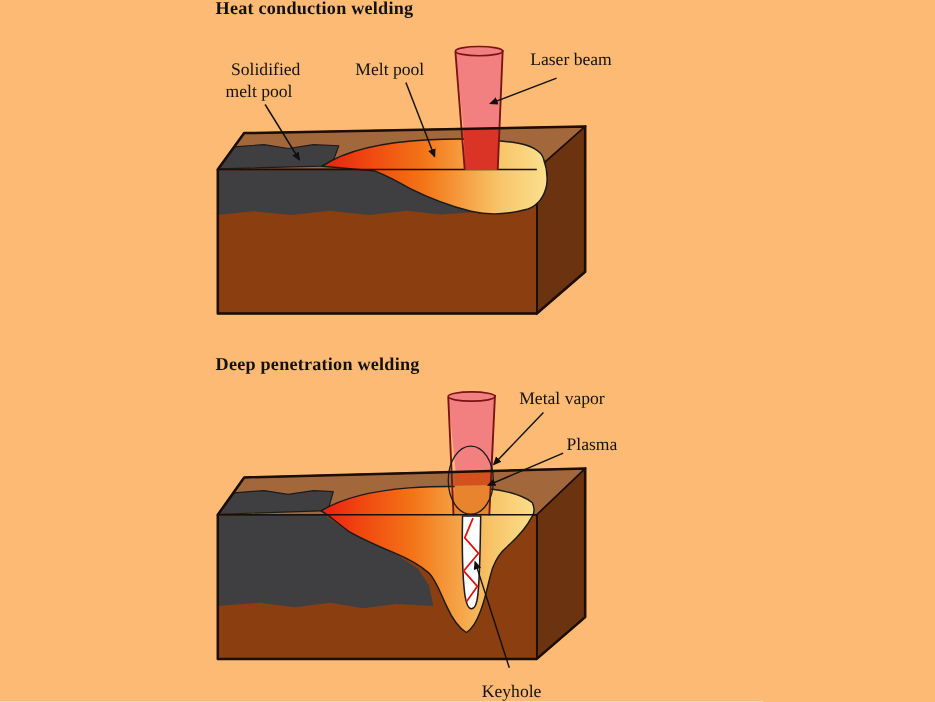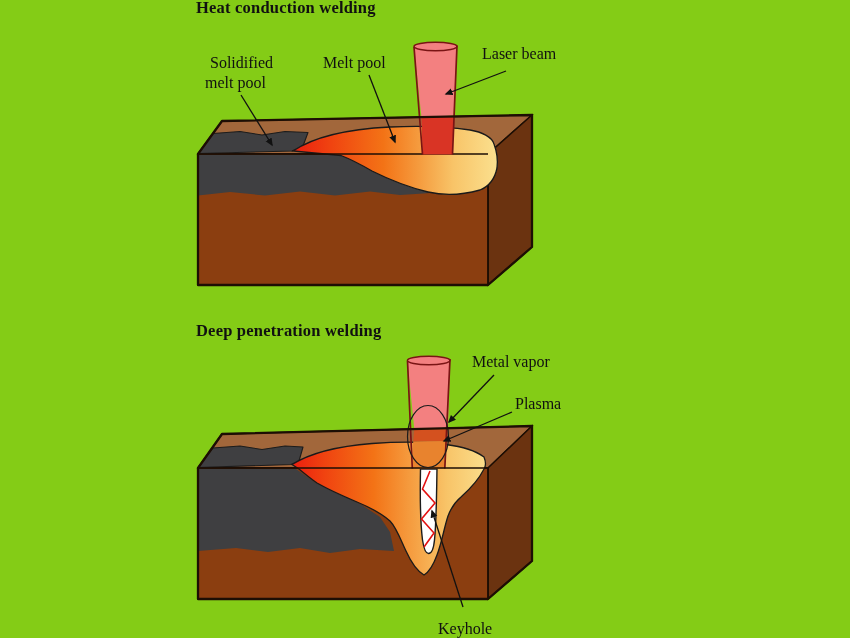--- a/index.html
+++ b/index.html
@@ -1,16 +1,16 @@
 <!DOCTYPE html>
 <html><head>
 <meta charset="utf-8">
 <style>
   html,body{margin:0;padding:0;background:#ffffff;}
-  .canvas{position:relative;width:850px;height:638px;background:#84cc16;overflow:hidden;}
+  .canvas{position:relative;width:850px;height:638px;background:#fdba74;overflow:hidden;}
   svg{position:absolute;left:0;top:0;}
   text{font-family:"Liberation Serif","DejaVu Serif",serif;fill:#111111;}
   .title{font-weight:bold;font-size:16.5px;letter-spacing:0.2px;}
   .lbl{font-size:16px;}
 </style>
 </head>
 <body>
 
 <div class="canvas">
 <svg width="850" height="638" viewBox="0 0 850 638">

